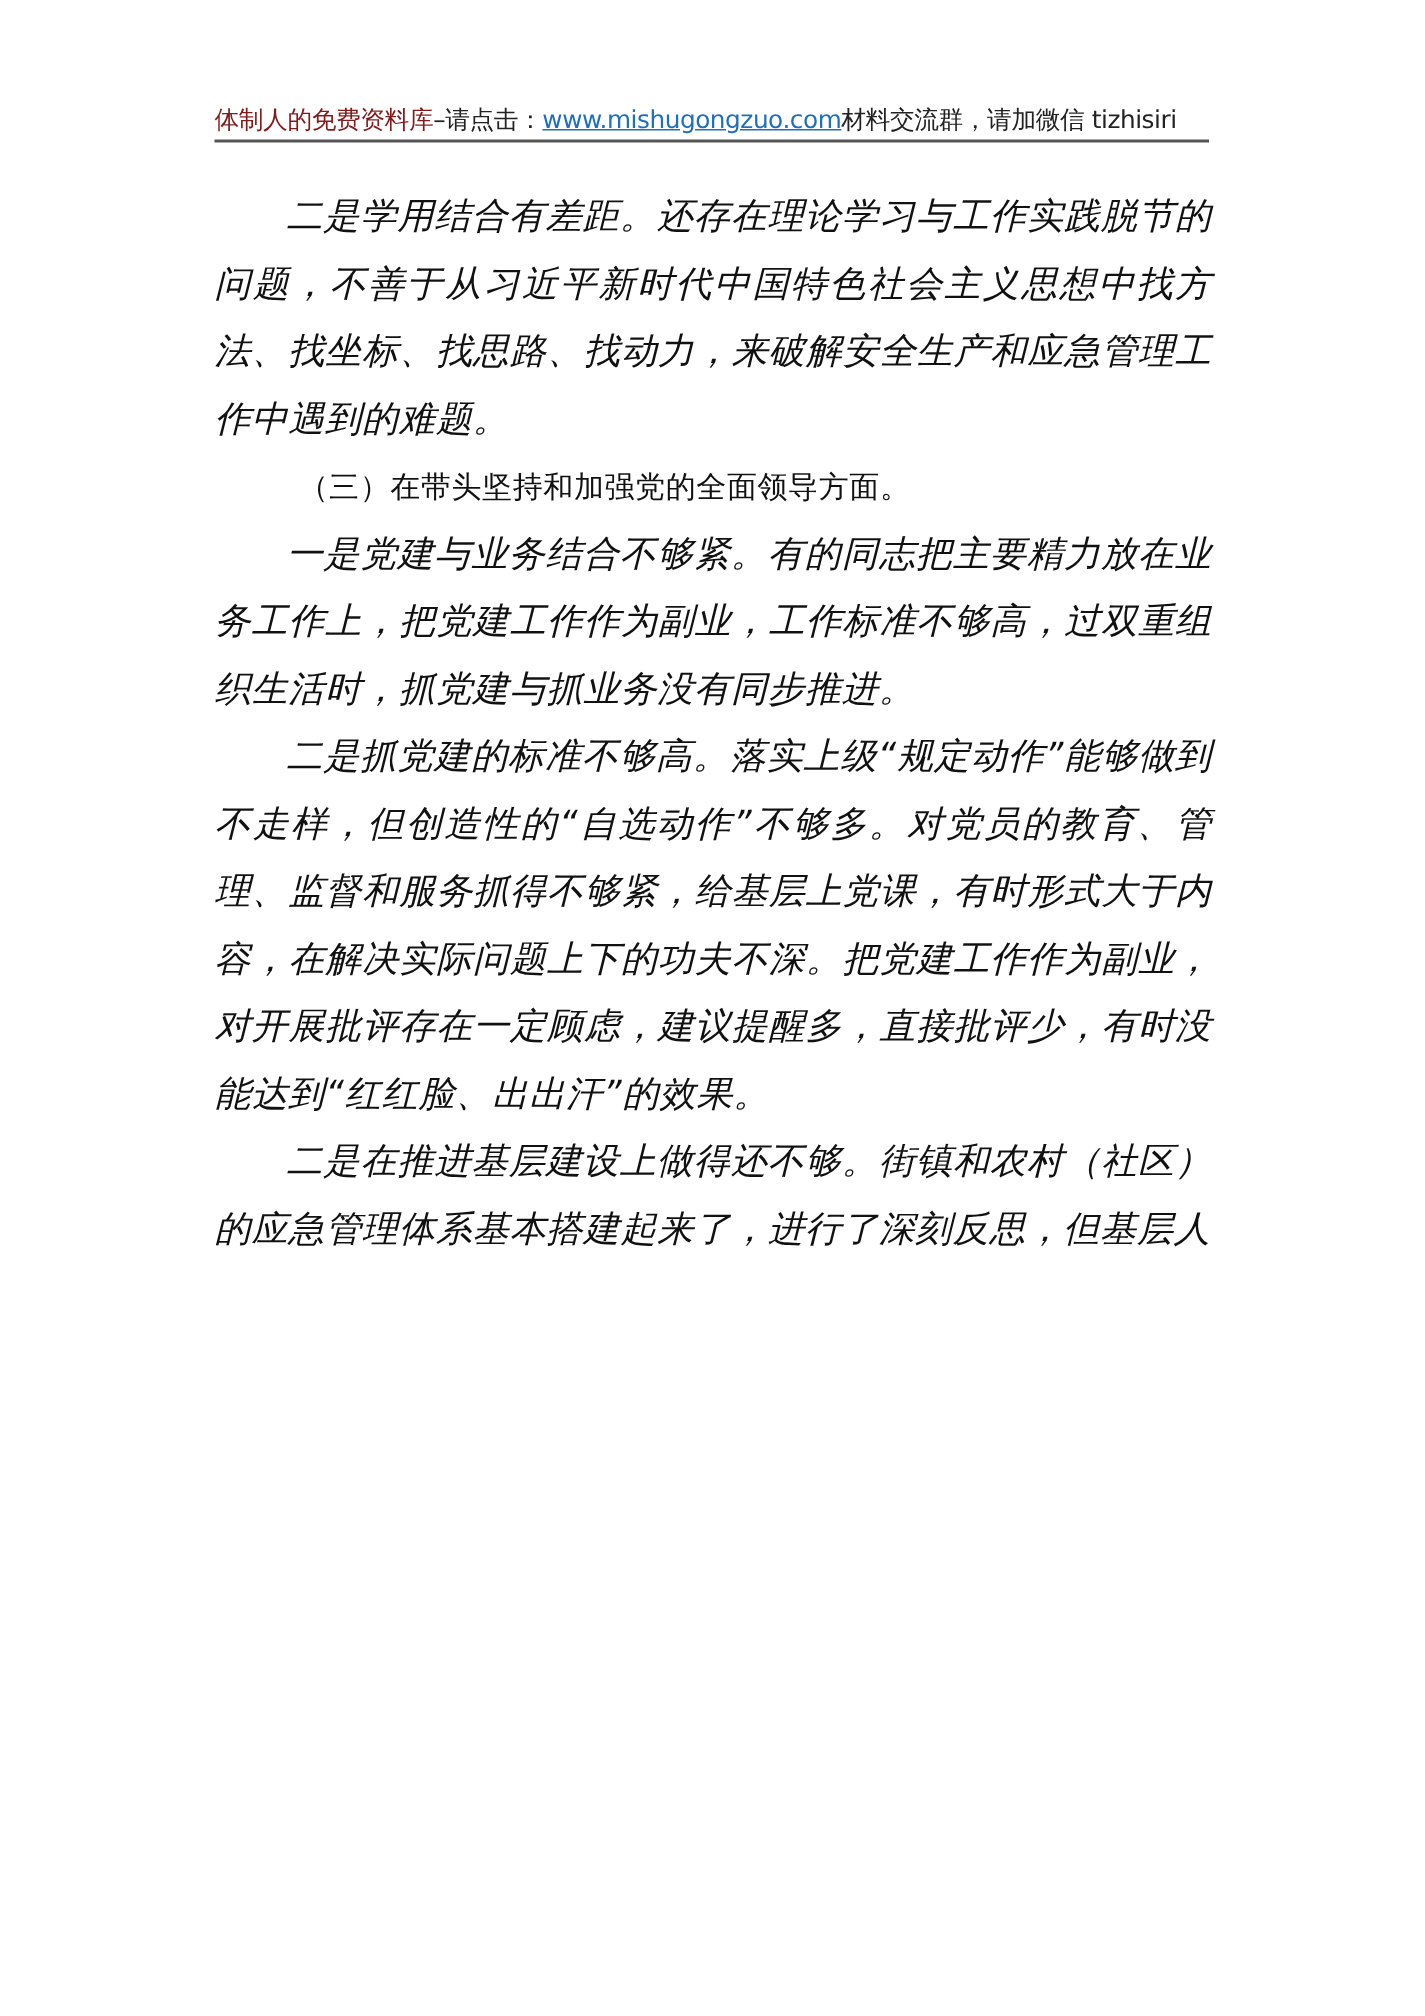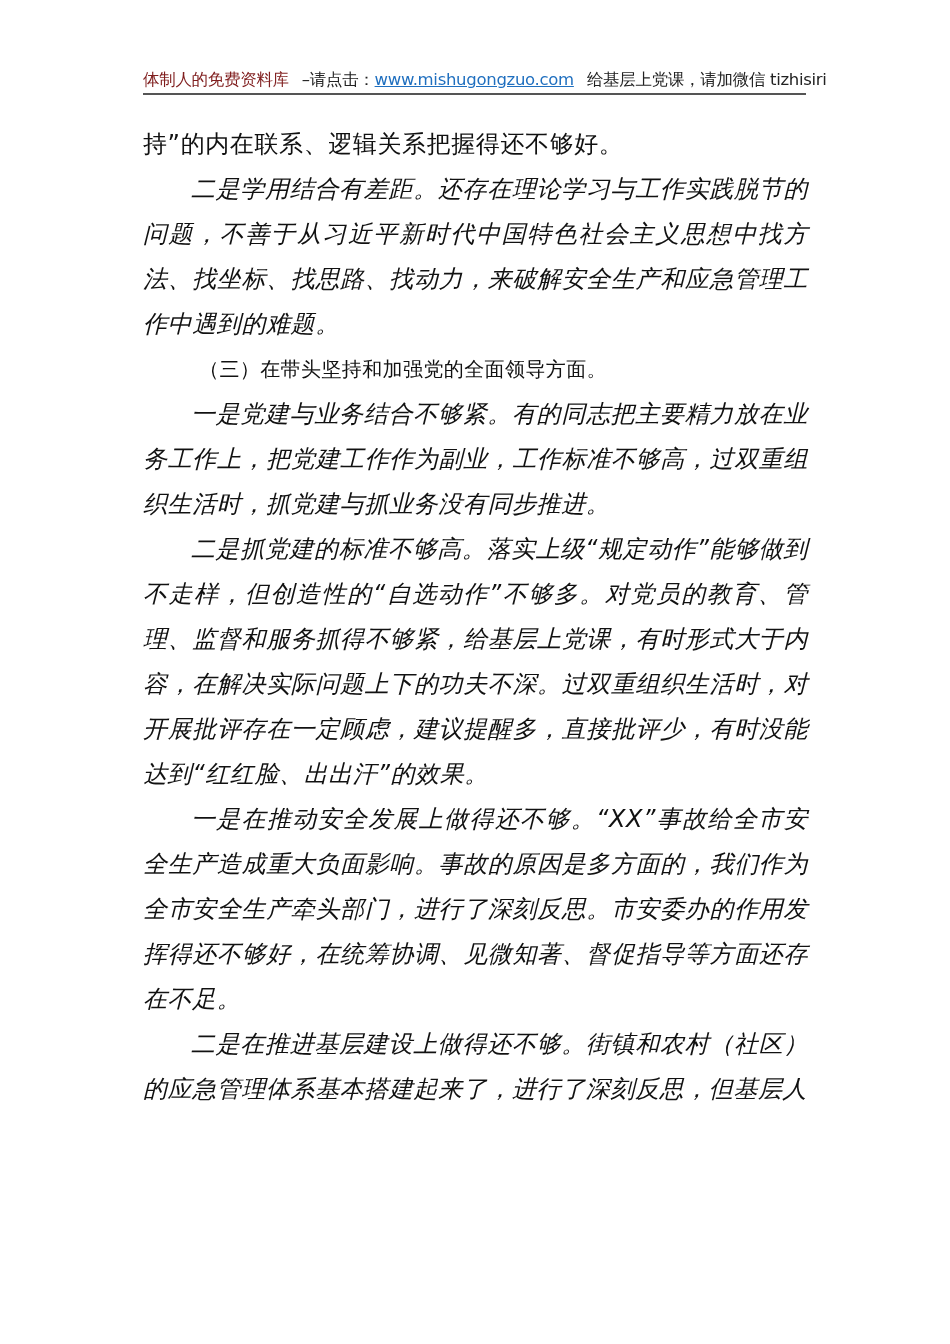--- a/index.html
+++ b/index.html
@@ -2,38 +2,36 @@
 <html><head>
 <meta charset="utf-8">
 <style>
   html, body { margin: 0; padding: 0; background: #ffffff; }
   body { width: 950px; height: 1344px; position: relative; overflow: hidden;
          font-family: "DejaVu Sans", "Liberation Sans", sans-serif; color: #111; }
   .header { position: absolute; left: 143px; top: 68px; width: 662px; height: 24px;
             font-size: 16.5px; white-space: nowrap; line-height: 24px; letter-spacing: -0.3px; }
   .header .brand { color: #7f1d1d; }
   .header .link { color: #1f6fbf; text-decoration: underline; }
-  .header .plain { color: #222; margin-left: 13px; }
+  .header .plain { color: #222; }
   .header-rule { position: absolute; left: 143px; top: 93px; width: 663px; height: 2px; background: #555; }
   .content { position: absolute; left: 143px; top: 122px; width: 665px; }
   .p { font-size: 24px; line-height: 45px; margin: 0; text-align: justify; text-align-last: left;
        letter-spacing: 0.6px; }
   .p.indent { text-indent: 48px; font-style: italic; }
   .h { font-weight: normal; font-size: 20px; line-height: 45px; margin: 0; letter-spacing: 0.4px; }
   .h.indent { text-indent: 56px; }
 </style>
 </head>
 <body>
 
 <div class="header">
-  <span class="brand">体制人的免费资料库</span><span class="plain">–请点击：</span><span class="link">www.mishugongzuo.com</span><span class="plain">给基层上党课，请加微信 tizhisiri</span>
+  <span class="brand">体制人的免费资料库</span><span class="plain">–请点击：</span><span class="link">www.mishugongzuo.com</span><span class="plain">材料交流群，请加微信 tizhisiri</span>
 </div>
 <div class="header-rule"></div>
 
 <div class="content">
-  <p class="p">持”的内在联系、逻辑关系把握得还不够好。</p>
   <p class="p indent">二是学用结合有差距。还存在理论学习与工作实践脱节的问题，不善于从习近平新时代中国特色社会主义思想中找方法、找坐标、找思路、找动力，来破解安全生产和应急管理工作中遇到的难题。</p>
   <p class="h indent">（三）在带头坚持和加强党的全面领导方面。</p>
   <p class="p indent">一是党建与业务结合不够紧。有的同志把主要精力放在业务工作上，把党建工作作为副业，工作标准不够高，过双重组织生活时，抓党建与抓业务没有同步推进。</p>
-  <p class="p indent">二是抓党建的标准不够高。落实上级“规定动作”能够做到不走样，但创造性的“自选动作”不够多。对党员的教育、管理、监督和服务抓得不够紧，给基层上党课，有时形式大于内容，在解决实际问题上下的功夫不深。过双重组织生活时，对开展批评存在一定顾虑，建议提醒多，直接批评少，有时没能达到“红红脸、出出汗”的效果。</p>
-  <p class="p indent">一是在推动安全发展上做得还不够。“XX”事故给全市安全生产造成重大负面影响。事故的原因是多方面的，我们作为全市安全生产牵头部门，进行了深刻反思。市安委办的作用发挥得还不够好，在统筹协调、见微知著、督促指导等方面还存在不足。</p>
+  <p class="p indent">二是抓党建的标准不够高。落实上级“规定动作”能够做到不走样，但创造性的“自选动作”不够多。对党员的教育、管理、监督和服务抓得不够紧，给基层上党课，有时形式大于内容，在解决实际问题上下的功夫不深。把党建工作作为副业，对开展批评存在一定顾虑，建议提醒多，直接批评少，有时没能达到“红红脸、出出汗”的效果。</p>
   <p class="p indent">二是在推进基层建设上做得还不够。街镇和农村（社区）的应急管理体系基本搭建起来了，进行了深刻反思，但基层人</p>
 </div>
 
 </body></html>

